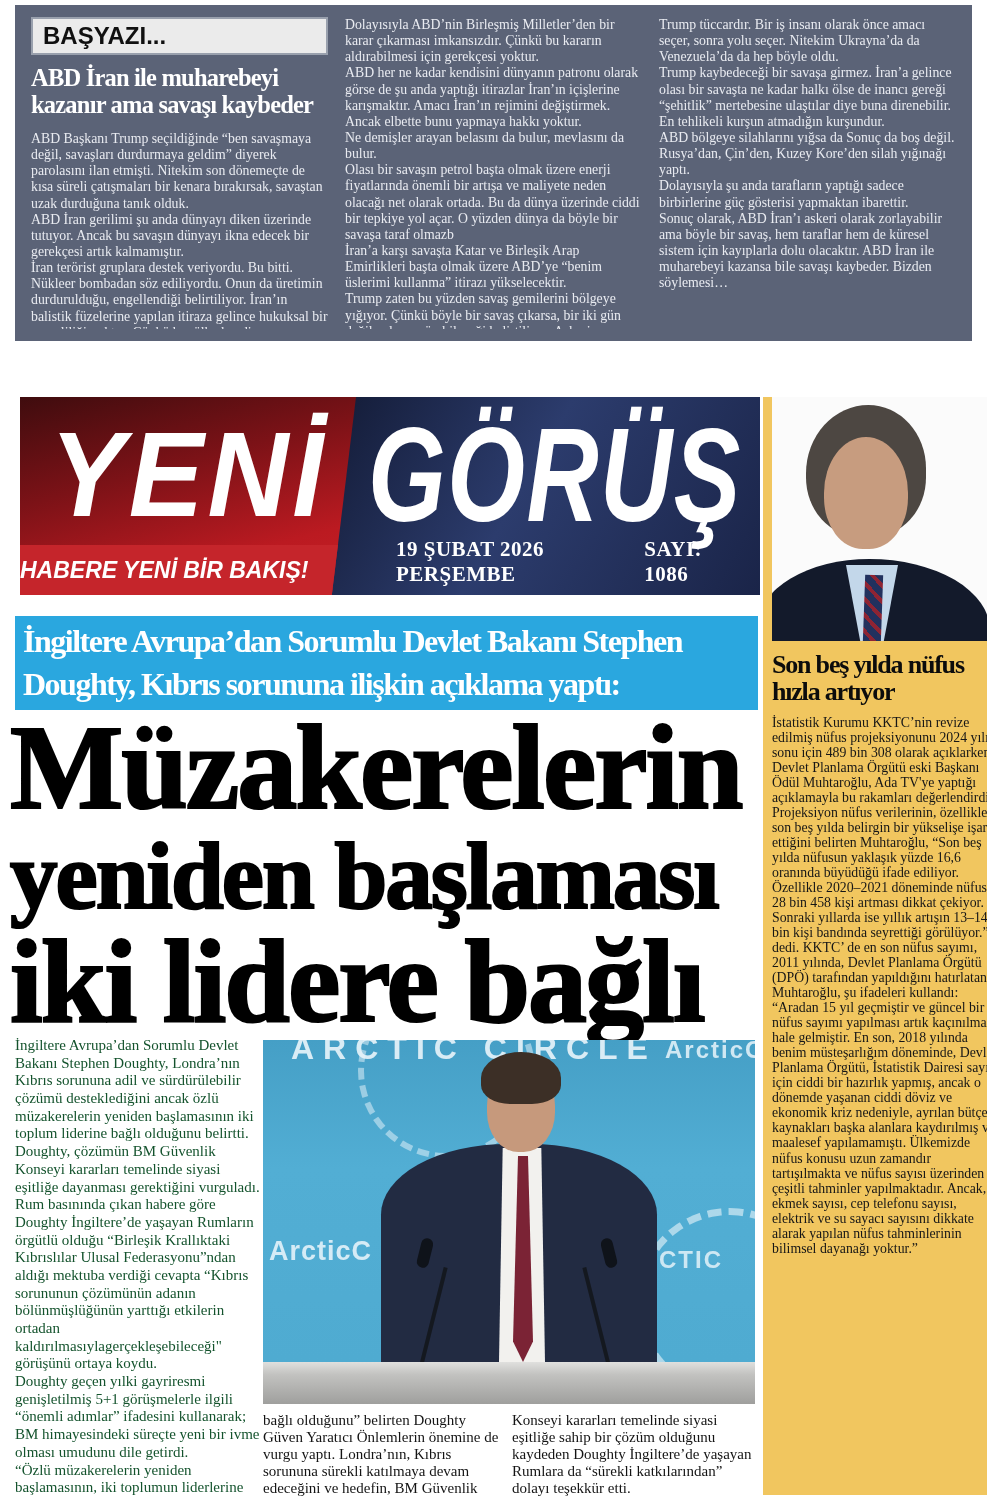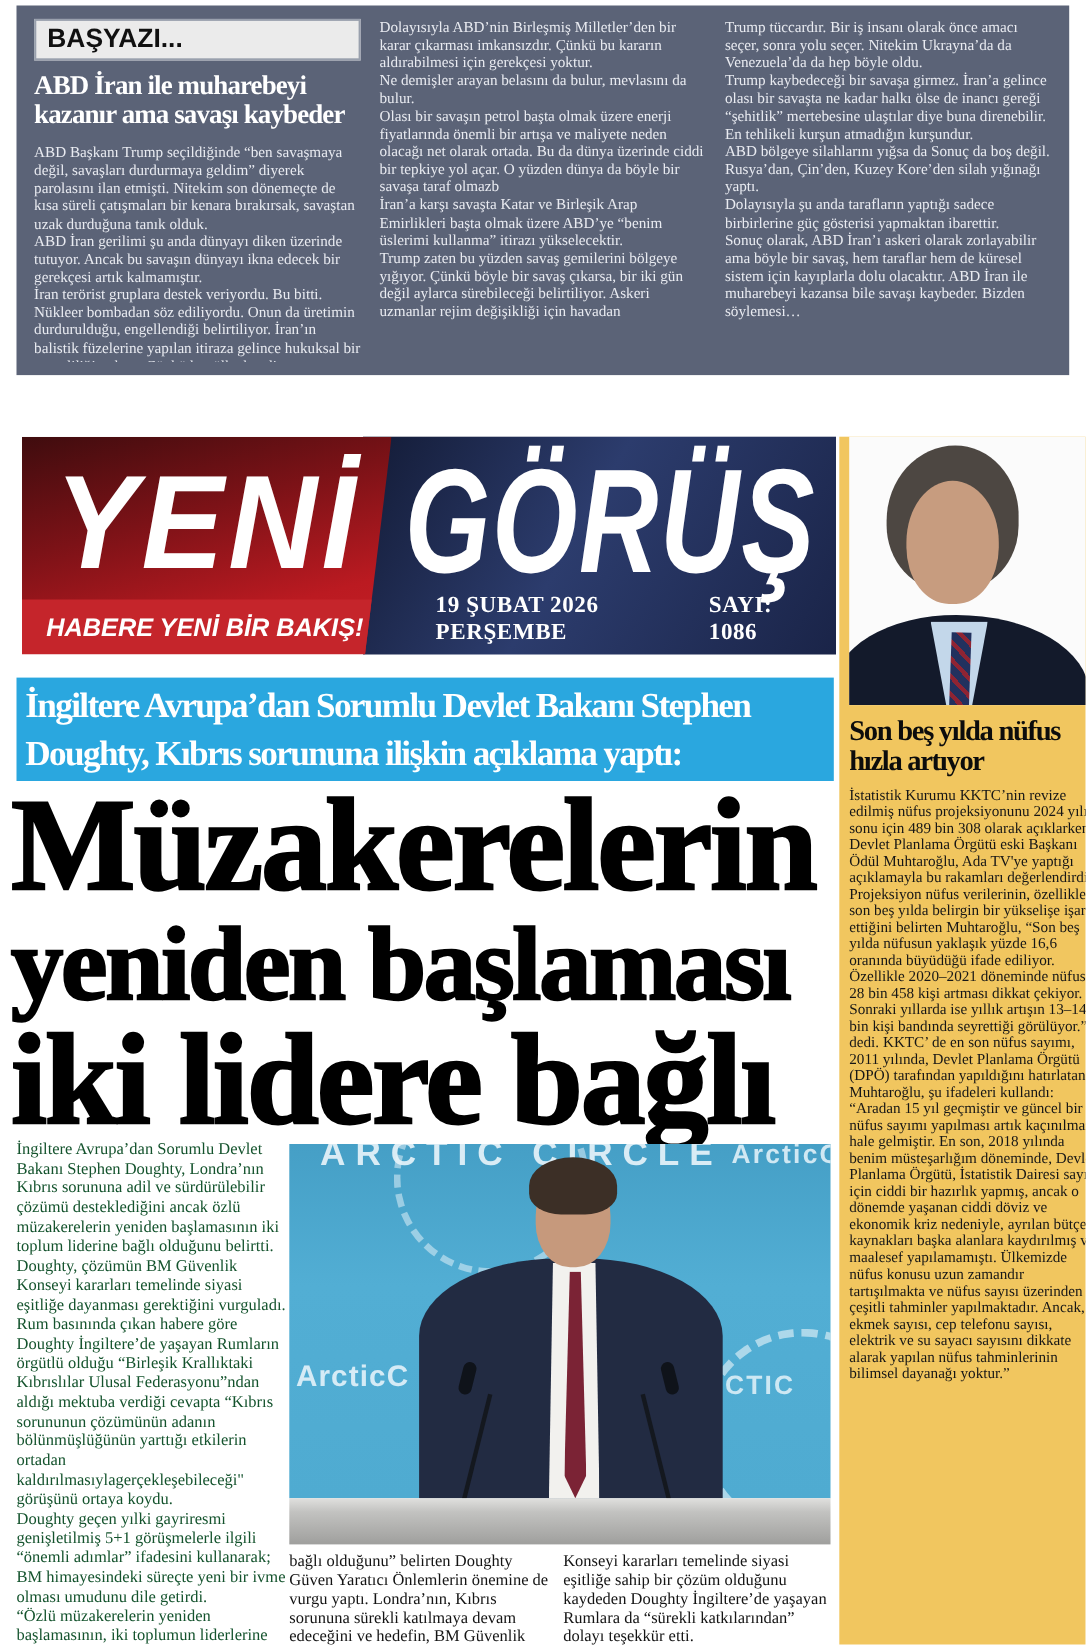--- a/index.html
+++ b/index.html
@@ -23,21 +23,21 @@
   .m-navy{position:absolute;left:310px;top:0;width:430px;height:198px;
           background:linear-gradient(120deg,#131b36 0%,#2c3c6d 45%,#1a2448 100%);}
   .m-red{position:absolute;left:0;top:0;width:336px;height:198px;
          background:linear-gradient(165deg,#3f0c0e 0%,#7c1217 38%,#bb1a21 75%,#c52127 100%);
          clip-path:polygon(0 0,100% 0,92.8% 100%,0 100%);}
   .m-yeni{position:absolute;left:30px;top:8px;color:#fff;
           font-family:"Liberation Sans",sans-serif;font-weight:bold;font-style:italic;
           font-size:112px;letter-spacing:4px;transform:scaleY(1.08);transform-origin:top left;}
   .m-tagline{position:absolute;left:0;bottom:0;width:100%;height:50px;background:#c5252b;
              color:#fff;font-family:"Liberation Sans",sans-serif;font-weight:bold;
-             font-style:italic;font-size:23px;display:flex;align-items:center;padding-left:22px;
+             font-style:italic;font-size:23px;display:flex;align-items:center;
              box-sizing:border-box;}
   .m-gorus{position:absolute;left:348px;top:0;color:#fff;
            font-family:"Liberation Sans",sans-serif;font-weight:bold;font-style:italic;
            font-size:128px;letter-spacing:2px;transform:scale(0.78,1.05);transform-origin:top left;}
   .m-bottomrow{position:absolute;left:348px;right:18px;bottom:8px;display:flex;
                justify-content:space-between;color:#fff;font-weight:bold;font-size:21px;
                letter-spacing:0.5px;margin-left:28px;}
 
   
   .bluebar{left:15px;top:616px;width:743px;height:94px;background:#2aa7df;color:#fff;
@@ -120,20 +120,21 @@
       <div class="ed-title">ABD İran ile muharebeyi kazanır ama savaşı kaybeder</div>
       <div>
           <p>ABD Başkanı Trump seçildiğinde “ben savaşmaya değil, savaşları durdurmaya geldim”  diyerek parolasını ilan etmişti. Nitekim son dönemeçte de kısa süreli çatışmaları bir kenara bırakırsak, savaştan uzak durduğuna tanık olduk.</p>
           <p>ABD İran gerilimi şu anda dünyayı diken üzerinde tutuyor. Ancak bu savaşın dünyayı ikna edecek bir gerekçesi artık kalmamıştır.</p>
           <p>İran terörist gruplara destek veriyordu. Bu bitti. Nükleer bombadan söz ediliyordu. Onun da üretimin durdurulduğu, engellendiği belirtiliyor. İran’ın balistik füzelerine yapılan itiraza gelince hukuksal bir geçerliliği yoktur. Çünkü her ülke kendi savunma gücünü oluşturabilir.</p>
         </div>
     </div>
     <div class="ed-col">
       <div>
           <p>Dolayısıyla ABD’nin Birleşmiş Milletler’den bir karar çıkarması imkansızdır. Çünkü bu kararın aldırabilmesi için gerekçesi yoktur.</p>
+          <p>ABD her ne kadar kendisini dünyanın patronu olarak görse de şu anda yaptığı itirazlar İran’ın içişlerine karışmaktır. Amacı İran’ın rejimini değiştirmek. Ancak elbette bunu yapmaya hakkı yoktur.</p>
           <p>Ne demişler arayan belasını da bulur, mevlasını da bulur.</p>
           <p>Olası bir savaşın petrol başta olmak üzere enerji fiyatlarında önemli bir artışa ve maliyete neden olacağı net olarak ortada. Bu da dünya üzerinde ciddi bir tepkiye yol açar. O yüzden dünya da böyle bir savaşa taraf olmazb</p>
           <p>İran’a karşı savaşta Katar ve Birleşik Arap Emirlikleri başta olmak üzere ABD’ye “benim üslerimi kullanma” itirazı yükselecektir.</p>
           <p>Trump zaten bu yüzden savaş gemilerini bölgeye yığıyor. Çünkü böyle bir savaş çıkarsa, bir iki gün değil aylarca sürebileceği belirtiliyor. Askeri uzmanlar rejim değişikliği için havadan</p>
         </div>
     </div>
     <div class="ed-col">
       <div>
           <p>Trump tüccardır. Bir iş insanı olarak önce amacı seçer, sonra yolu seçer. Nitekim Ukrayna’da da Venezuela’da da hep böyle oldu.</p>
           <p>Trump kaybedeceği bir savaşa girmez. İran’a gelince olası bir savaşta ne kadar  halkı ölse de inancı gereği “şehitlik” mertebesine ulaştılar diye buna direnebilir.</p>

